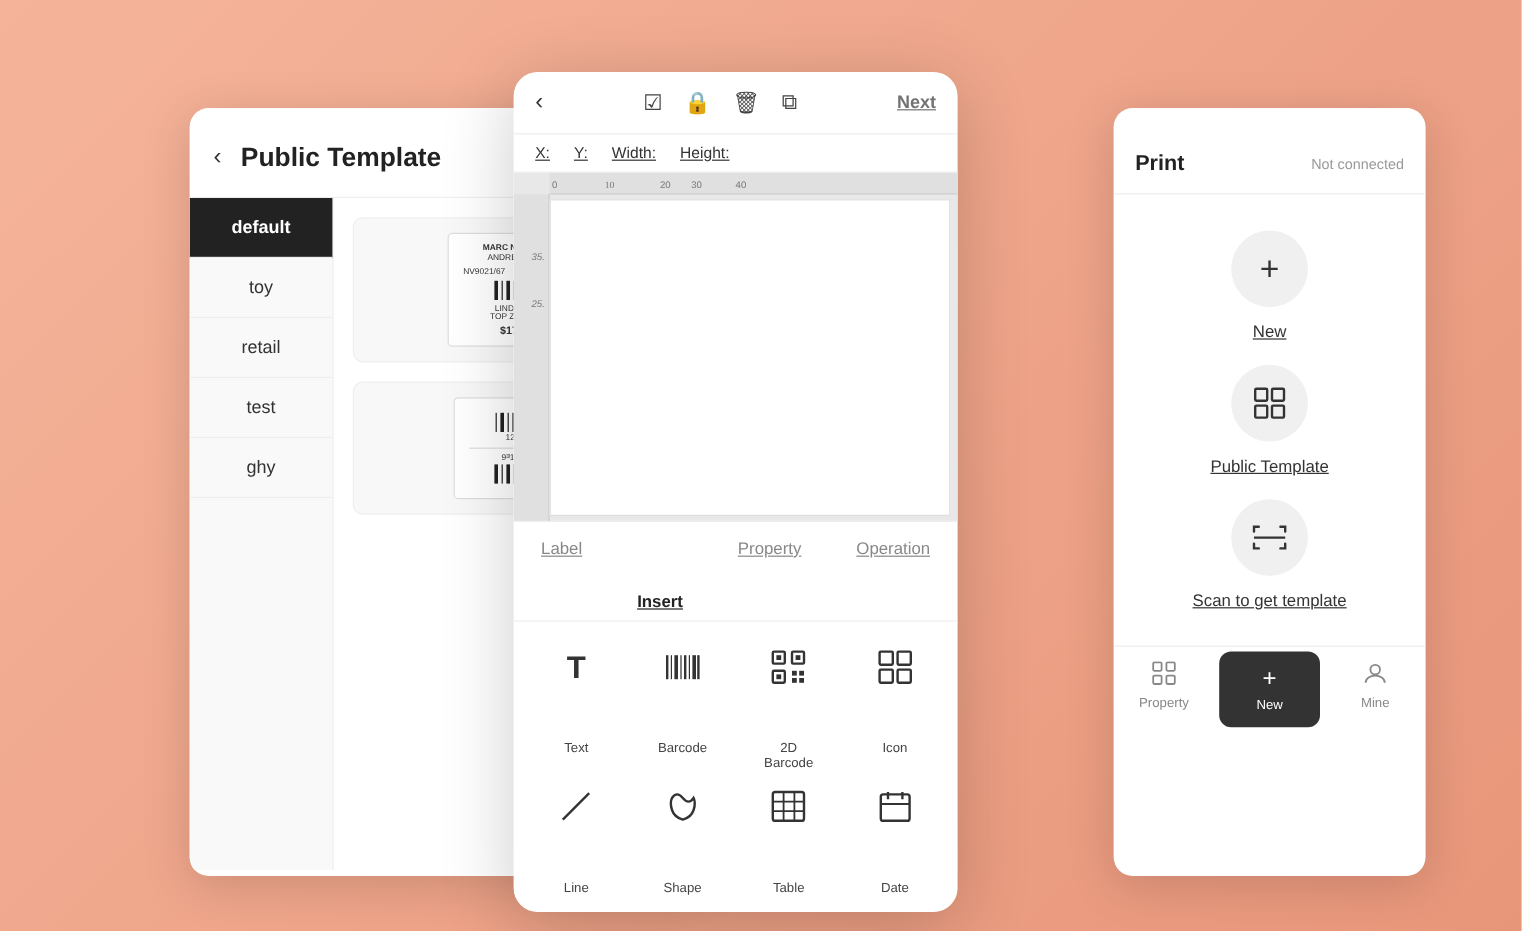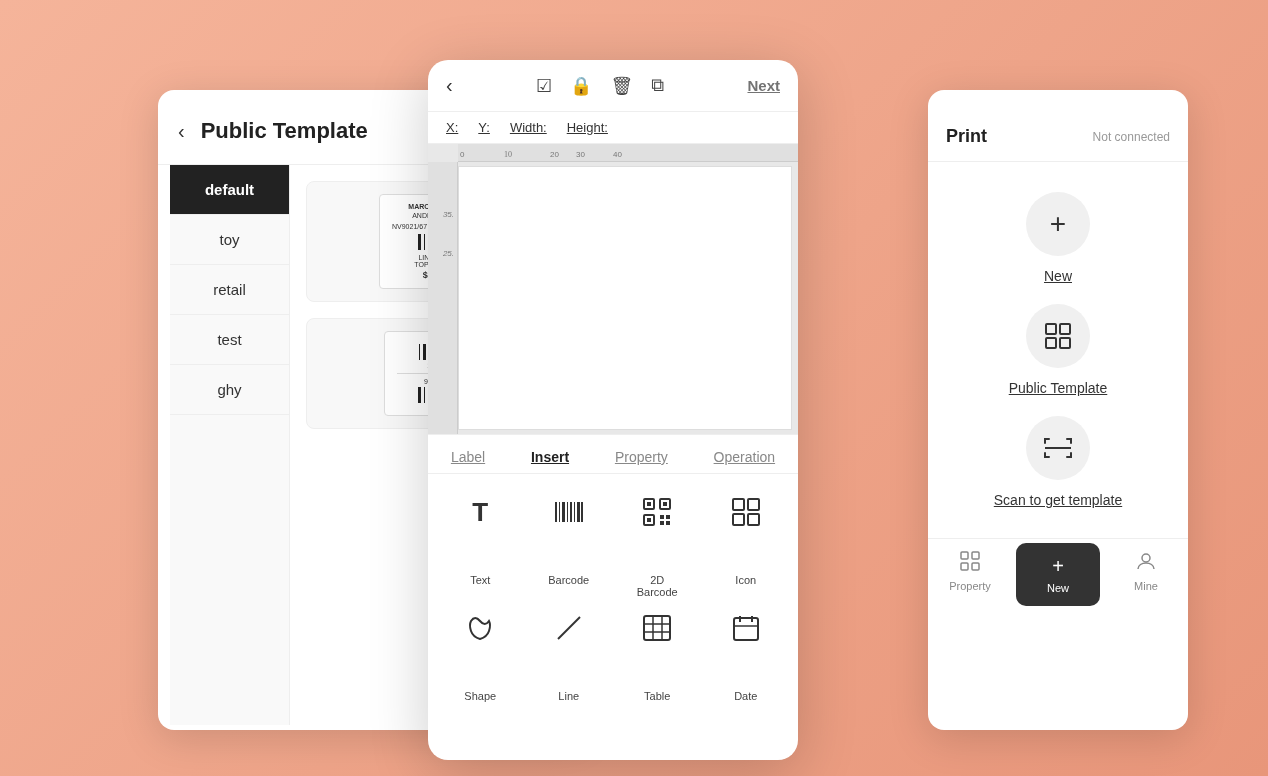--- a/index.html
+++ b/index.html
@@ -38,21 +38,20 @@
       margin-right: 16px;
     }
     .panel-left-header .title {
       font-size: 22px;
       font-weight: 600;
       color: #222;
     }
     .panel-left-body {
       display: flex;
       height: calc(100% - 80px);
-      margin-left: 12px;
     }
     .panel-left-sidebar {
       width: 120px;
       background: #f9f9f9;
       border-right: 1px solid #eee;
     }
     .sidebar-item {
       padding: 16px 10px;
       text-align: center;
       font-size: 15px;
@@ -173,20 +172,21 @@
     .editor-tab {
       font-size: 14px;
       color: #888;
       cursor: pointer;
       text-decoration: underline;
     }
     .editor-tab.active {
       color: #222;
       font-weight: 700;
       text-decoration: underline;
+      margin-top: 44px;
     }
     
     .insert-grid {
       display: grid;
       grid-template-columns: repeat(4, 1fr);
       gap: 8px;
       padding: 16px 12px;
     }
     .insert-item {
       display: flex;
@@ -493,34 +493,34 @@
           <rect x="17" y="2" width="11" height="11" rx="1" stroke="#333" stroke-width="2" fill="none"></rect>
           <rect x="2" y="17" width="11" height="11" rx="1" stroke="#333" stroke-width="2" fill="none"></rect>
           <rect x="17" y="17" width="11" height="11" rx="1" stroke="#333" stroke-width="2" fill="none"></rect>
         </svg>
       </div>
       <span class="insert-label">Icon</span>
     </div>
 
     <div class="insert-item">
       <div class="insert-icon">
+        <svg width="30" height="30" viewBox="0 0 30 30">
+          <line x1="4" y1="26" x2="26" y2="4" stroke="#333" stroke-width="2"></line>
+        </svg>
+      </div>
+      <span class="insert-label">Line</span>
+    </div>
+
+    <div class="insert-item">
+      <div class="insert-icon">
         <svg width="30" height="30" viewBox="0 0 30 30" fill="none">
           <path d="M6 8 Q10 2 15 8 Q20 14 24 8 Q26 12 24 18 Q22 24 15 26 Q8 24 6 18 Q4 12 6 8Z" stroke="#333" stroke-width="2" fill="none"></path>
         </svg>
       </div>
       <span class="insert-label">Shape</span>
-    </div>
-
-    <div class="insert-item">
-      <div class="insert-icon">
-        <svg width="30" height="30" viewBox="0 0 30 30">
-          <line x1="4" y1="26" x2="26" y2="4" stroke="#333" stroke-width="2"></line>
-        </svg>
-      </div>
-      <span class="insert-label">Line</span>
     </div>
 
     <div class="insert-item">
       <div class="insert-icon">
         <svg width="30" height="28" viewBox="0 0 30 28" fill="none">
           <rect x="2" y="2" width="26" height="24" rx="2" stroke="#333" stroke-width="2" fill="none"></rect>
           <line x1="2" y1="10" x2="28" y2="10" stroke="#333" stroke-width="1.5"></line>
           <line x1="2" y1="18" x2="28" y2="18" stroke="#333" stroke-width="1.5"></line>
           <line x1="11" y1="2" x2="11" y2="26" stroke="#333" stroke-width="1.5"></line>
           <line x1="20" y1="2" x2="20" y2="26" stroke="#333" stroke-width="1.5"></line>

